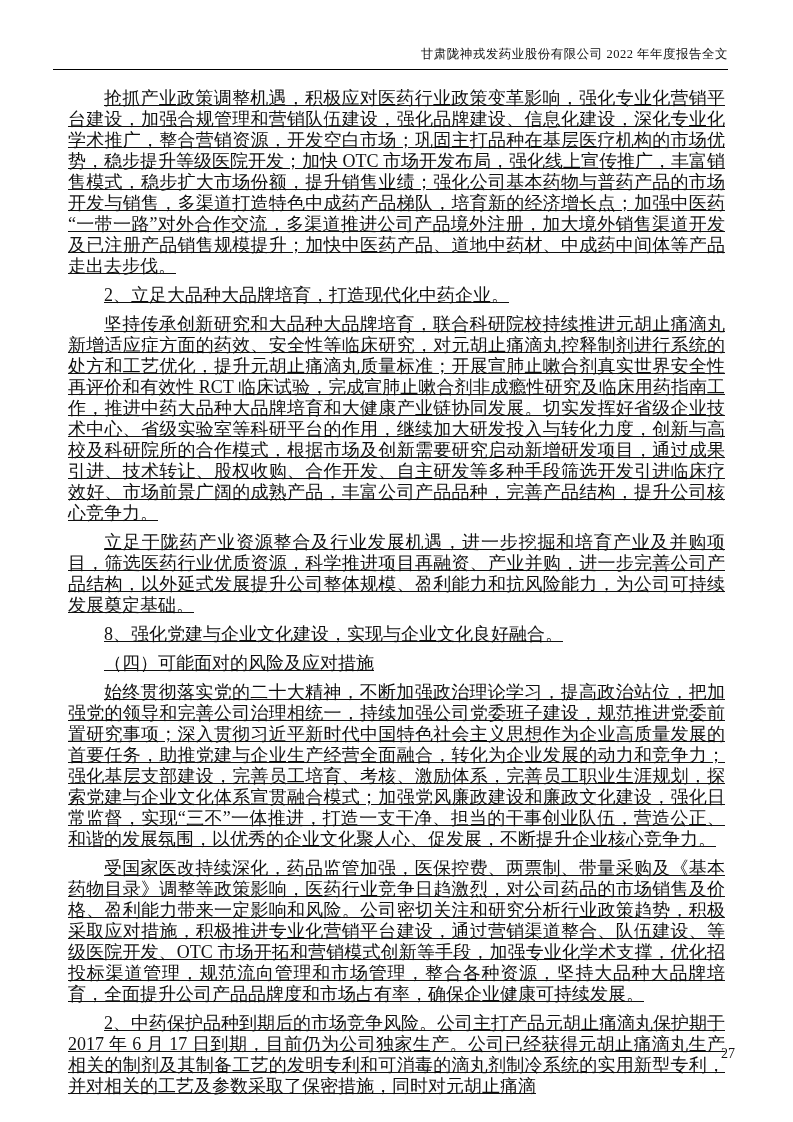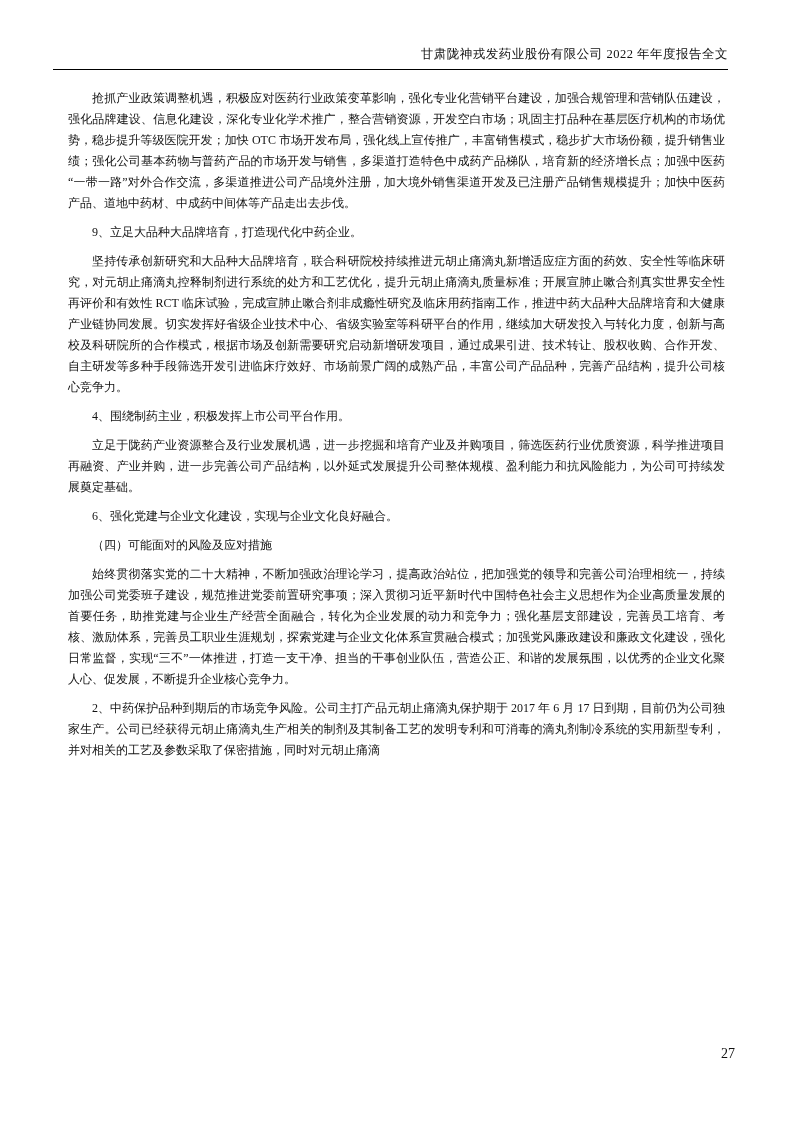--- a/index.html
+++ b/index.html
@@ -32,49 +32,50 @@
     line-height: 1.3;
   }
   .content {
     position: absolute;
     top: 88px;
     left: 68px;
     width: 657px;
   }
   .content p {
     margin: 0 0 8px 0;
-    font-size: 12px;
+    font-size: 18px;
     line-height: 21px;
     text-align: justify;
     text-indent: 2em;
     word-break: break-all;
+    text-decoration: underline;
   }
   .page-number {
     position: absolute;
     right: 58px;
     bottom: 60px;
     font-size: 14px;
   }
 </style>
 </head>
 <body>
 
 <div class="page">
 
   <div class="header">
     <span>甘肃陇神戎发药业股份有限公司 2022 年年度报告全文</span>
   </div>
 
   <div class="content">
     <p>抢抓产业政策调整机遇，积极应对医药行业政策变革影响，强化专业化营销平台建设，加强合规管理和营销队伍建设，强化品牌建设、信息化建设，深化专业化学术推广，整合营销资源，开发空白市场；巩固主打品种在基层医疗机构的市场优势，稳步提升等级医院开发；加快 OTC 市场开发布局，强化线上宣传推广，丰富销售模式，稳步扩大市场份额，提升销售业绩；强化公司基本药物与普药产品的市场开发与销售，多渠道打造特色中成药产品梯队，培育新的经济增长点；加强中医药“一带一路”对外合作交流，多渠道推进公司产品境外注册，加大境外销售渠道开发及已注册产品销售规模提升；加快中医药产品、道地中药材、中成药中间体等产品走出去步伐。</p>
-    <p>9、立足大品种大品牌培育，打造现代化中药企业。</p>
+    <p>2、立足大品种大品牌培育，打造现代化中药企业。</p>
     <p>坚持传承创新研究和大品种大品牌培育，联合科研院校持续推进元胡止痛滴丸新增适应症方面的药效、安全性等临床研究，对元胡止痛滴丸控释制剂进行系统的处方和工艺优化，提升元胡止痛滴丸质量标准；开展宣肺止嗽合剂真实世界安全性再评价和有效性 RCT 临床试验，完成宣肺止嗽合剂非成瘾性研究及临床用药指南工作，推进中药大品种大品牌培育和大健康产业链协同发展。切实发挥好省级企业技术中心、省级实验室等科研平台的作用，继续加大研发投入与转化力度，创新与高校及科研院所的合作模式，根据市场及创新需要研究启动新增研发项目，通过成果引进、技术转让、股权收购、合作开发、自主研发等多种手段筛选开发引进临床疗效好、市场前景广阔的成熟产品，丰富公司产品品种，完善产品结构，提升公司核心竞争力。</p>
-    <p>4、围绕制药主业，积极发挥上市公司平台作用。</p>
     <p>立足于陇药产业资源整合及行业发展机遇，进一步挖掘和培育产业及并购项目，筛选医药行业优质资源，科学推进项目再融资、产业并购，进一步完善公司产品结构，以外延式发展提升公司整体规模、盈利能力和抗风险能力，为公司可持续发展奠定基础。</p>
-    <p>6、强化党建与企业文化建设，实现与企业文化良好融合。</p>
+    <p>8、强化党建与企业文化建设，实现与企业文化良好融合。</p>
     <p>（四）可能面对的风险及应对措施</p>
     <p>始终贯彻落实党的二十大精神，不断加强政治理论学习，提高政治站位，把加强党的领导和完善公司治理相统一，持续加强公司党委班子建设，规范推进党委前置研究事项；深入贯彻习近平新时代中国特色社会主义思想作为企业高质量发展的首要任务，助推党建与企业生产经营全面融合，转化为企业发展的动力和竞争力；强化基层支部建设，完善员工培育、考核、激励体系，完善员工职业生涯规划，探索党建与企业文化体系宣贯融合模式；加强党风廉政建设和廉政文化建设，强化日常监督，实现“三不”一体推进，打造一支干净、担当的干事创业队伍，营造公正、和谐的发展氛围，以优秀的企业文化聚人心、促发展，不断提升企业核心竞争力。</p>
+    <p>受国家医改持续深化，药品监管加强，医保控费、两票制、带量采购及《基本药物目录》调整等政策影响，医药行业竞争日趋激烈，对公司药品的市场销售及价格、盈利能力带来一定影响和风险。公司密切关注和研究分析行业政策趋势，积极采取应对措施，积极推进专业化营销平台建设，通过营销渠道整合、队伍建设、等级医院开发、OTC 市场开拓和营销模式创新等手段，加强专业化学术支撑，优化招投标渠道管理，规范流向管理和市场管理，整合各种资源，坚持大品种大品牌培育，全面提升公司产品品牌度和市场占有率，确保企业健康可持续发展。</p>
     <p>2、中药保护品种到期后的市场竞争风险。公司主打产品元胡止痛滴丸保护期于 2017 年 6 月 17 日到期，目前仍为公司独家生产。公司已经获得元胡止痛滴丸生产相关的制剂及其制备工艺的发明专利和可消毒的滴丸剂制冷系统的实用新型专利，并对相关的工艺及参数采取了保密措施，同时对元胡止痛滴</p>
   </div>
 
   <div class="page-number">27</div>
 
 </div>
 
 </body></html>

